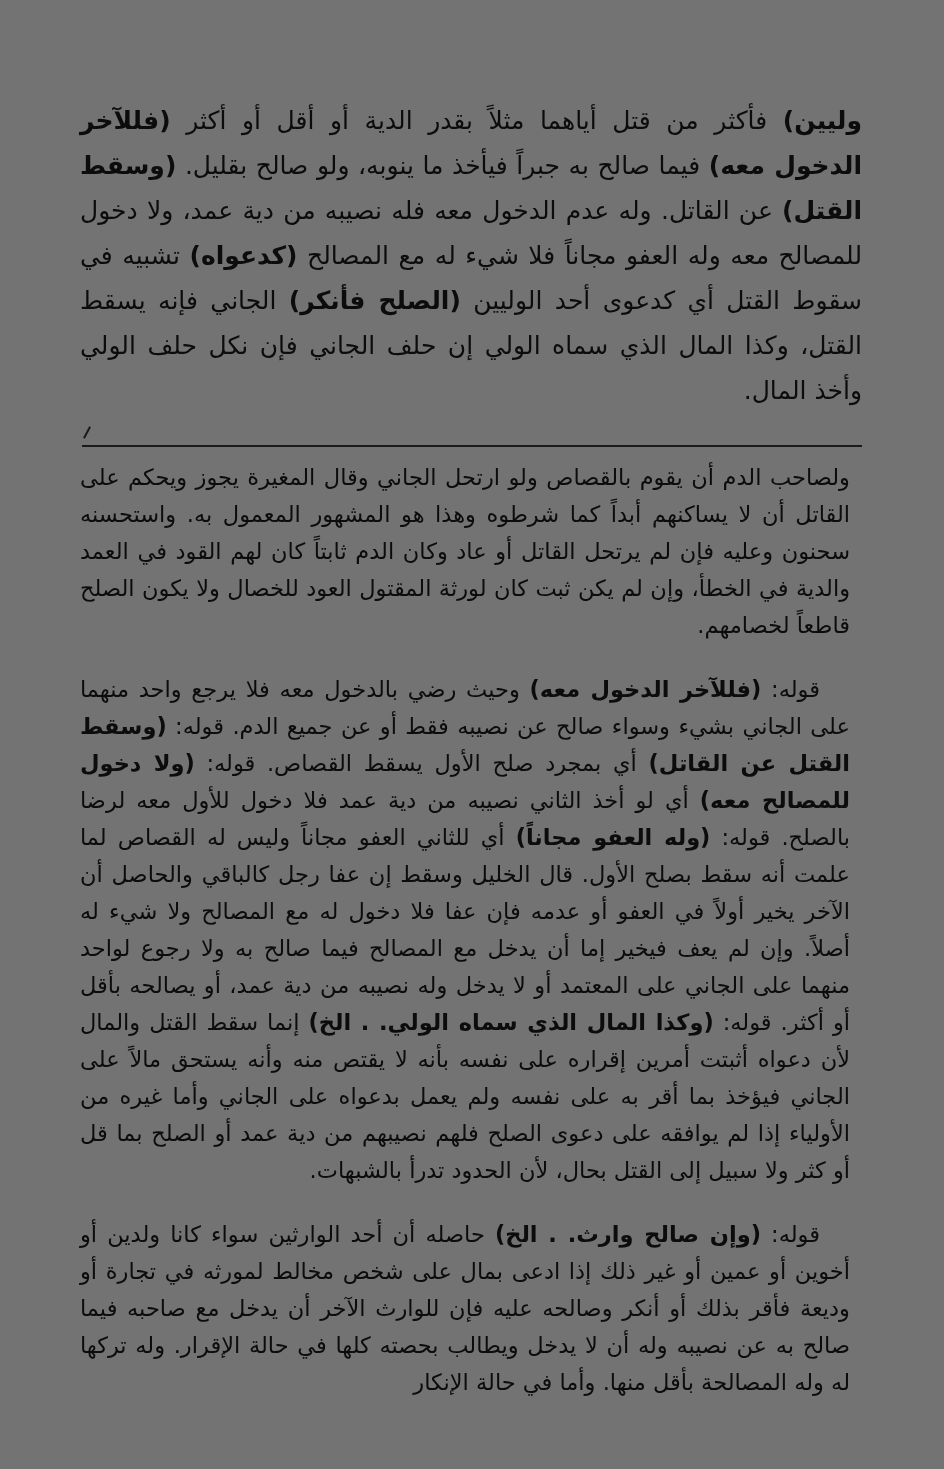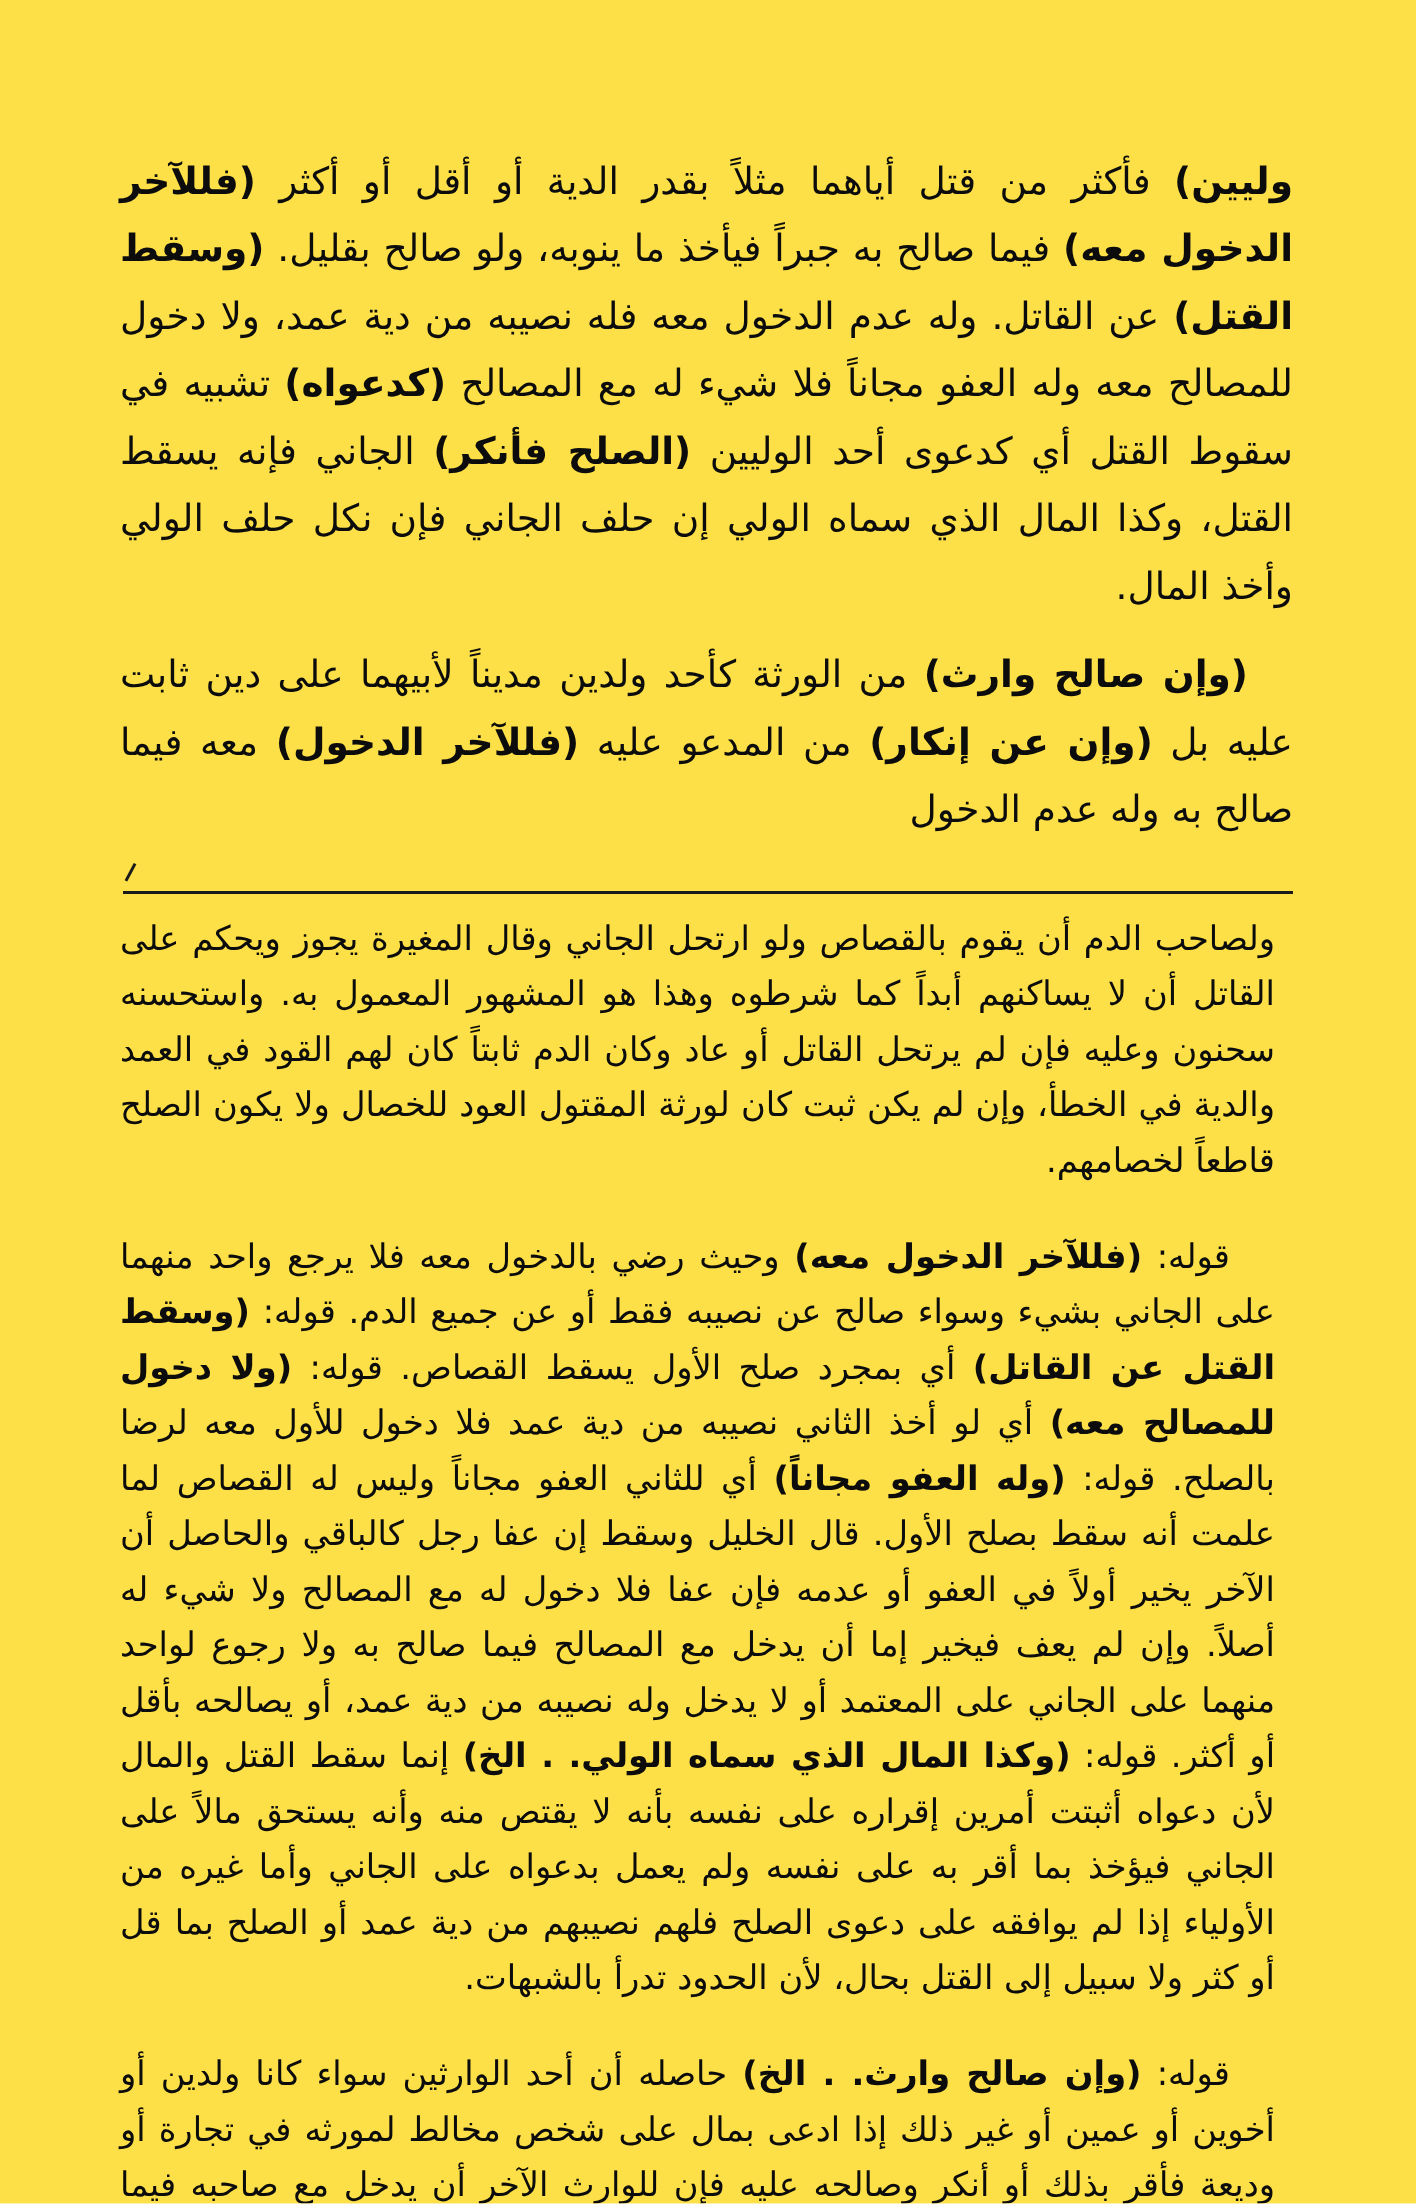--- a/index.html
+++ b/index.html
@@ -4,21 +4,21 @@
 <style>
   html, body {
     margin: 0;
     padding: 0;
     background: #ffffff;
   }
   .page {
     position: relative;
     width: 944px;
     height: 1469px;
-    background: #fde047;
+    background: #737373;
     color: #0c0c0c;
     direction: rtl;
     font-family: "DejaVu Sans", sans-serif;
     box-sizing: border-box;
     padding: 98px 82px 0 80px;
     overflow: hidden;
   }
   .matn {
     font-size: 25px;
     line-height: 45px;
@@ -66,21 +66,20 @@
     transform: rotate(28deg);
   }
 </style>
 </head>
 <body>
 
 <div class="page">
 
   <div class="matn">
     <p><span class="bold">وليين)</span><span> فأكثر من قتل أياهما مثلاً بقدر الدية أو أقل أو أكثر </span><span class="bold">(فللآخر الدخول معه)</span><span> فيما صالح به جبراً فيأخذ ما ينوبه، ولو صالح بقليل. </span><span class="bold">(وسقط القتل)</span><span> عن القاتل. وله عدم الدخول معه فله نصيبه من دية عمد، ولا دخول للمصالح معه وله العفو مجاناً فلا شيء له مع المصالح </span><span class="bold">(كدعواه)</span><span> تشبيه في سقوط القتل أي كدعوى أحد الوليين </span><span class="bold">(الصلح فأنكر)</span><span> الجاني فإنه يسقط القتل، وكذا المال الذي سماه الولي إن حلف الجاني فإن نكل حلف الولي وأخذ المال.</span></p>
-    <p class="indent"><span class="bold">(وإن صالح وارث)</span><span> من الورثة كأحد ولدين مديناً لأبيهما على دين ثابت عليه بل </span><span class="bold">(وإن عن إنكار)</span><span> من المدعو عليه </span><span class="bold">(فللآخر الدخول)</span><span> معه فيما صالح به وله عدم الدخول</span></p>
   </div>
 
   <div class="separator-wrap">
     <div class="separator-tick"></div>
     <hr class="separator">
   </div>
 
   <div class="commentary">
     <p><span>ولصاحب الدم أن يقوم بالقصاص ولو ارتحل الجاني وقال المغيرة يجوز ويحكم على القاتل أن لا يساكنهم أبداً كما شرطوه وهذا هو المشهور المعمول به. واستحسنه سحنون وعليه فإن لم يرتحل القاتل أو عاد وكان الدم ثابتاً كان لهم القود في العمد والدية في الخطأ، وإن لم يكن ثبت كان لورثة المقتول العود للخصال ولا يكون الصلح قاطعاً لخصامهم.</span></p>
     <p class="indent"><span>قوله: </span><span class="bold">(فللآخر الدخول معه)</span><span> وحيث رضي بالدخول معه فلا يرجع واحد منهما على الجاني بشيء وسواء صالح عن نصيبه فقط أو عن جميع الدم. قوله: </span><span class="bold">(وسقط القتل عن القاتل)</span><span> أي بمجرد صلح الأول يسقط القصاص. قوله: </span><span class="bold">(ولا دخول للمصالح معه)</span><span> أي لو أخذ الثاني نصيبه من دية عمد فلا دخول للأول معه لرضا بالصلح. قوله: </span><span class="bold">(وله العفو مجاناً)</span><span> أي للثاني العفو مجاناً وليس له القصاص لما علمت أنه سقط بصلح الأول. قال الخليل وسقط إن عفا رجل كالباقي والحاصل أن الآخر يخير أولاً في العفو أو عدمه فإن عفا فلا دخول له مع المصالح ولا شيء له أصلاً. وإن لم يعف فيخير إما أن يدخل مع المصالح فيما صالح به ولا رجوع لواحد منهما على الجاني على المعتمد أو لا يدخل وله نصيبه من دية عمد، أو يصالحه بأقل أو أكثر. قوله: </span><span class="bold">(وكذا المال الذي سماه الولي. . الخ)</span><span> إنما سقط القتل والمال لأن دعواه أثبتت أمرين إقراره على نفسه بأنه لا يقتص منه وأنه يستحق مالاً على الجاني فيؤخذ بما أقر به على نفسه ولم يعمل بدعواه على الجاني وأما غيره من الأولياء إذا لم يوافقه على دعوى الصلح فلهم نصيبهم من دية عمد أو الصلح بما قل أو كثر ولا سبيل إلى القتل بحال، لأن الحدود تدرأ بالشبهات.</span></p>

